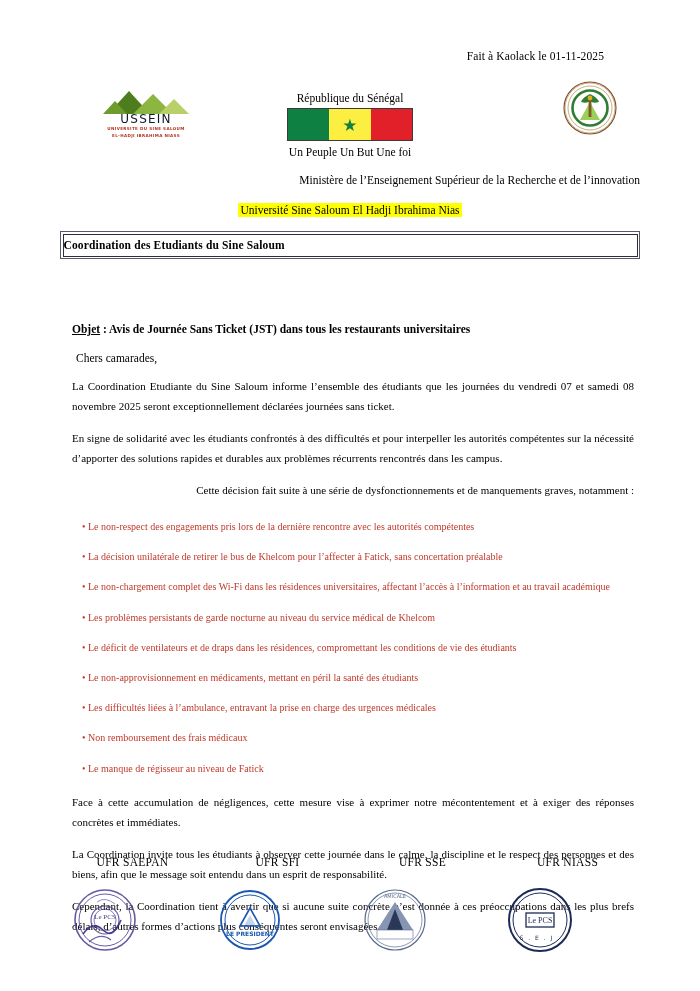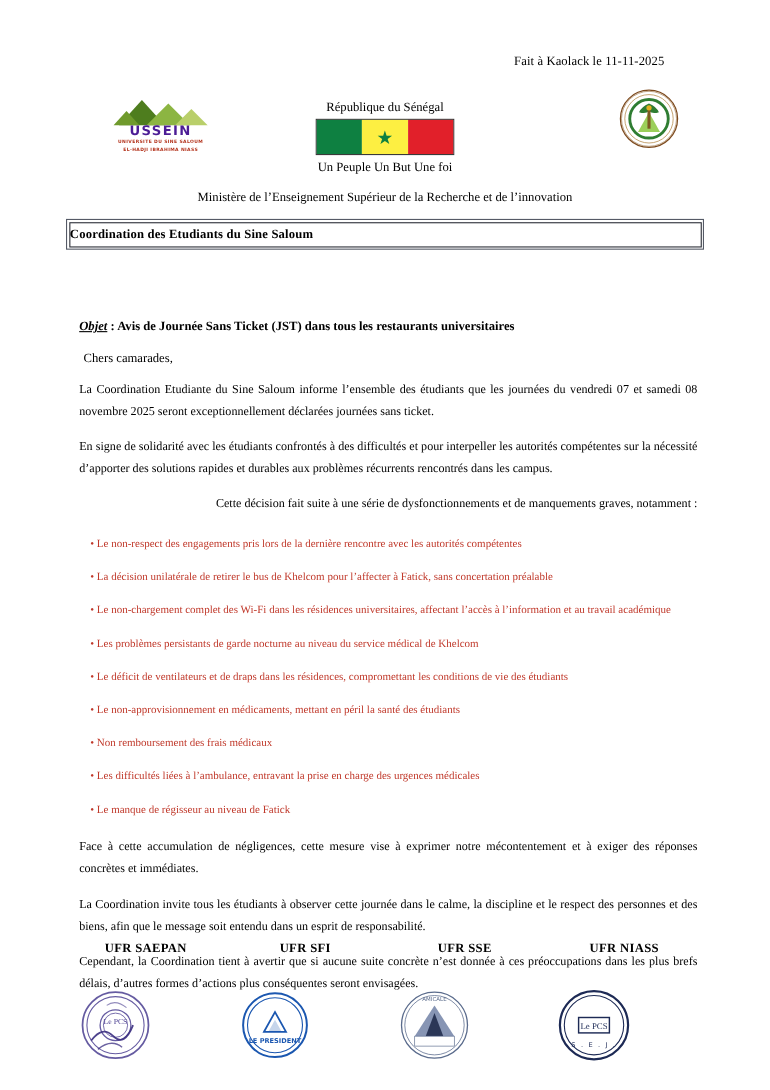--- a/index.html
+++ b/index.html
@@ -80,23 +80,23 @@
   .ussein-logo {
     position: absolute;
     left: 34px;
     top: 12px;
     width: 104px;
     text-align: center;
   }
   .ussein-mtn { display:block; margin: 0 auto; }
   .ussein-word {
     font-family: "DejaVu Sans", sans-serif;
-    font-weight: bold;
+    font-weight: normal;
     font-size: 12px;
-    color: #4c1d95;
+    color: #0f172a;
     letter-spacing: 1.2px;
     line-height: 1;
     margin-top: -1px;
   }
   .ussein-sub {
     font-family: "DejaVu Sans", sans-serif;
     font-weight: bold;
     font-size: 4.1px;
     color: #b3321b;
     letter-spacing: .35px;
@@ -109,21 +109,21 @@
   .right-emblem {
     position: absolute;
     right: 22px;
     top: 4px;
     width: 56px;
     height: 56px;
   }
 
   
   .ministry {
-    text-align: center;
+    text-align: right;
     font-size: 11.5px;
     margin-top: 6px;
   }
   .univ-wrap {
     text-align: center;
     margin-top: 14px;
   }
   .univ {
     font-size: 11.5px;
     background: #ffff00;
@@ -148,21 +148,21 @@
   
   .body-area {
     margin-top: 64px;
     padding: 0 6px 0 12px;
   }
   .objet {
     font-weight: bold;
     font-size: 11.5px;
     margin-bottom: 17px;
   }
-  .objet u { text-decoration: underline; font-style: italic; }
+  .objet u { text-decoration: underline; }
 
   .salutation {
     font-size: 11.5px;
     margin: 0 0 8px 4px;
   }
   p.para {
     font-size: 11px;
     margin: 12px 0 7px 0;
     text-align: justify;
     line-height: 1.82;
@@ -196,38 +196,38 @@
     right: 60px;
     top: 806px;
     display: flex;
     justify-content: space-around;
   }
   .stamp-col {
     width: 132px;
     text-align: center;
   }
   .stamp-label {
-    font-weight: bold;
+    font-weight: normal;
     font-size: 11.5px;
     letter-spacing: .3px;
-    margin-bottom: 24px;
+    margin-bottom: 12px;
   }
   .stamp-art {
     height: 80px;
     display: flex;
     align-items: center;
     justify-content: flex-start;
   }
 </style>
 </head>
 <body>
 
 <div class="page">
 
-  <div class="date-line">Fait à Kaolack le 11-11-2025</div>
+  <div class="date-line">Fait à Kaolack le 01-11-2025</div>
 
   <div class="masthead">
 
     <div class="ussein-logo">
       <svg class="ussein-mtn" width="86" height="26" viewBox="0 0 86 26">
         <polygon points="5,26 26,3 47,26" fill="#4e7d1e"></polygon>
         <polygon points="30,26 50,6 70,26" fill="#8cb542"></polygon>
         <polygon points="56,26 71,11 86,26" fill="#b9cf6a"></polygon>
         <polygon points="0,26 12,13 24,26" fill="#6f9a2c"></polygon>
       </svg>
@@ -255,20 +255,23 @@
       <path d="M18 40 L28 22 L38 40 Z" fill="#9ccf5a"></path>
       <path d="M28 14 q-7 3 -9 8 q6 2 9 -1 q3 3 9 1 q-2 -5 -9 -8z" fill="#2f7d32"></path>
       <rect x="26.6" y="20" width="2.8" height="17" fill="#7d5a22"></rect>
       <circle cx="28" cy="18" r="2.4" fill="#e0b020"></circle>
       <circle cx="28" cy="28" r="25" fill="none" stroke="#8a5a22" stroke-width="0.5"></circle>
     </svg>
   </div>
 
   <div class="ministry">Ministère de l’Enseignement Supérieur de la Recherche et de l’innovation</div>
 
+  <div class="univ-wrap">
+    <span class="univ">Université Sine Saloum El Hadji Ibrahima Nias</span>
+  </div>
 
   <div class="coord-box">
     <div class="coord-inner">Coordination des Etudiants du Sine Saloum</div>
   </div>
 
   <div class="body-area">
 
     <div class="objet">
       <u>Objet</u><span> : </span><span>Avis de Journée Sans Ticket (JST) dans tous les restaurants universitaires</span>
     </div>
@@ -279,22 +282,22 @@
     <p class="para">En signe de solidarité avec les étudiants confrontés à des difficultés et pour interpeller les autorités compétentes sur la nécessité d’apporter des solutions rapides et durables aux problèmes récurrents rencontrés dans les campus.</p>
     <p class="para nojust">Cette décision fait suite à une série de dysfonctionnements et de manquements graves, notamment :</p>
 
     <ul class="grievances">
       <li>Le non-respect des engagements pris lors de la dernière rencontre avec les autorités compétentes</li>
       <li>La décision unilatérale de retirer le bus de Khelcom pour l’affecter à Fatick, sans concertation préalable</li>
       <li>Le non-chargement complet des Wi-Fi dans les résidences universitaires, affectant l’accès à l’information et au travail académique</li>
       <li>Les problèmes persistants de garde nocturne au niveau du service médical de Khelcom</li>
       <li>Le déficit de ventilateurs et de draps dans les résidences, compromettant les conditions de vie des étudiants</li>
       <li>Le non-approvisionnement en médicaments, mettant en péril la santé des étudiants</li>
+      <li>Les difficultés liées à l’ambulance, entravant la prise en charge des urgences médicales</li>
       <li>Non remboursement des frais médicaux</li>
-      <li>Les difficultés liées à l’ambulance, entravant la prise en charge des urgences médicales</li>
       <li>Le manque de régisseur au niveau de Fatick</li>
     </ul>
 
     <div class="closing">
       <p class="para">Face à cette accumulation de négligences, cette mesure vise à exprimer notre mécontentement et à exiger des réponses concrètes et immédiates.</p>
       <p class="para">La Coordination invite tous les étudiants à observer cette journée dans le calme, la discipline et le respect des personnes et des biens, afin que le message soit entendu dans un esprit de responsabilité.</p>
       <p class="para">Cependant, la Coordination tient à avertir que si aucune suite concrète n’est donnée à ces préoccupations dans les plus brefs délais, d’autres formes d’actions plus conséquentes seront envisagées.</p>
     </div>
   </div>
 

